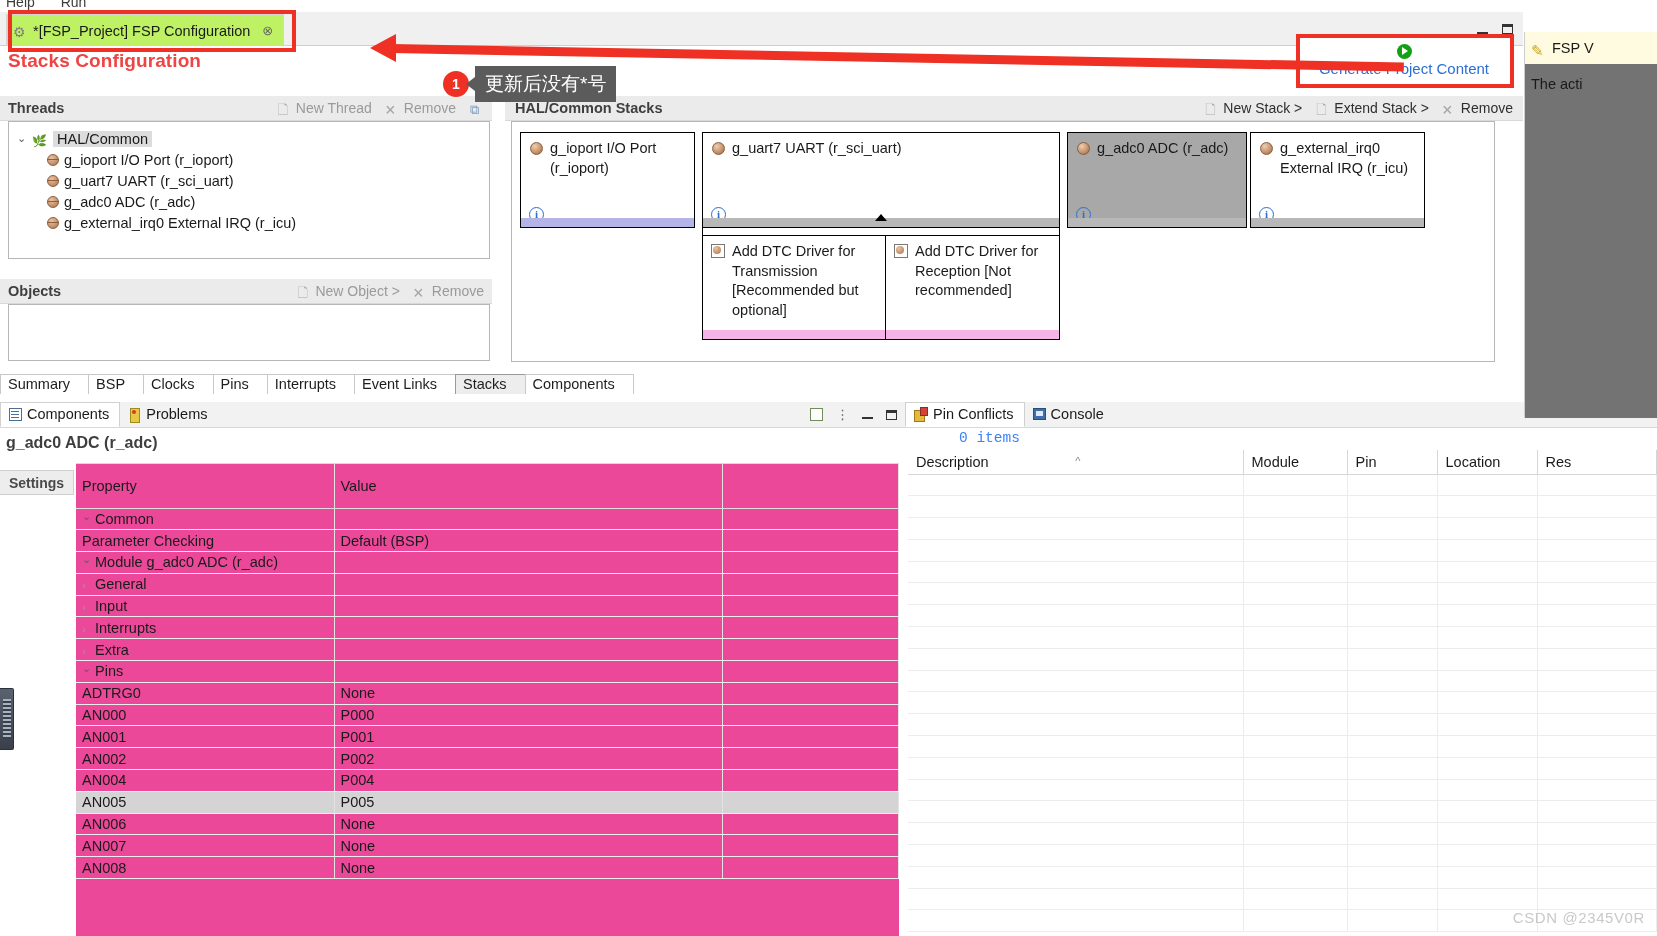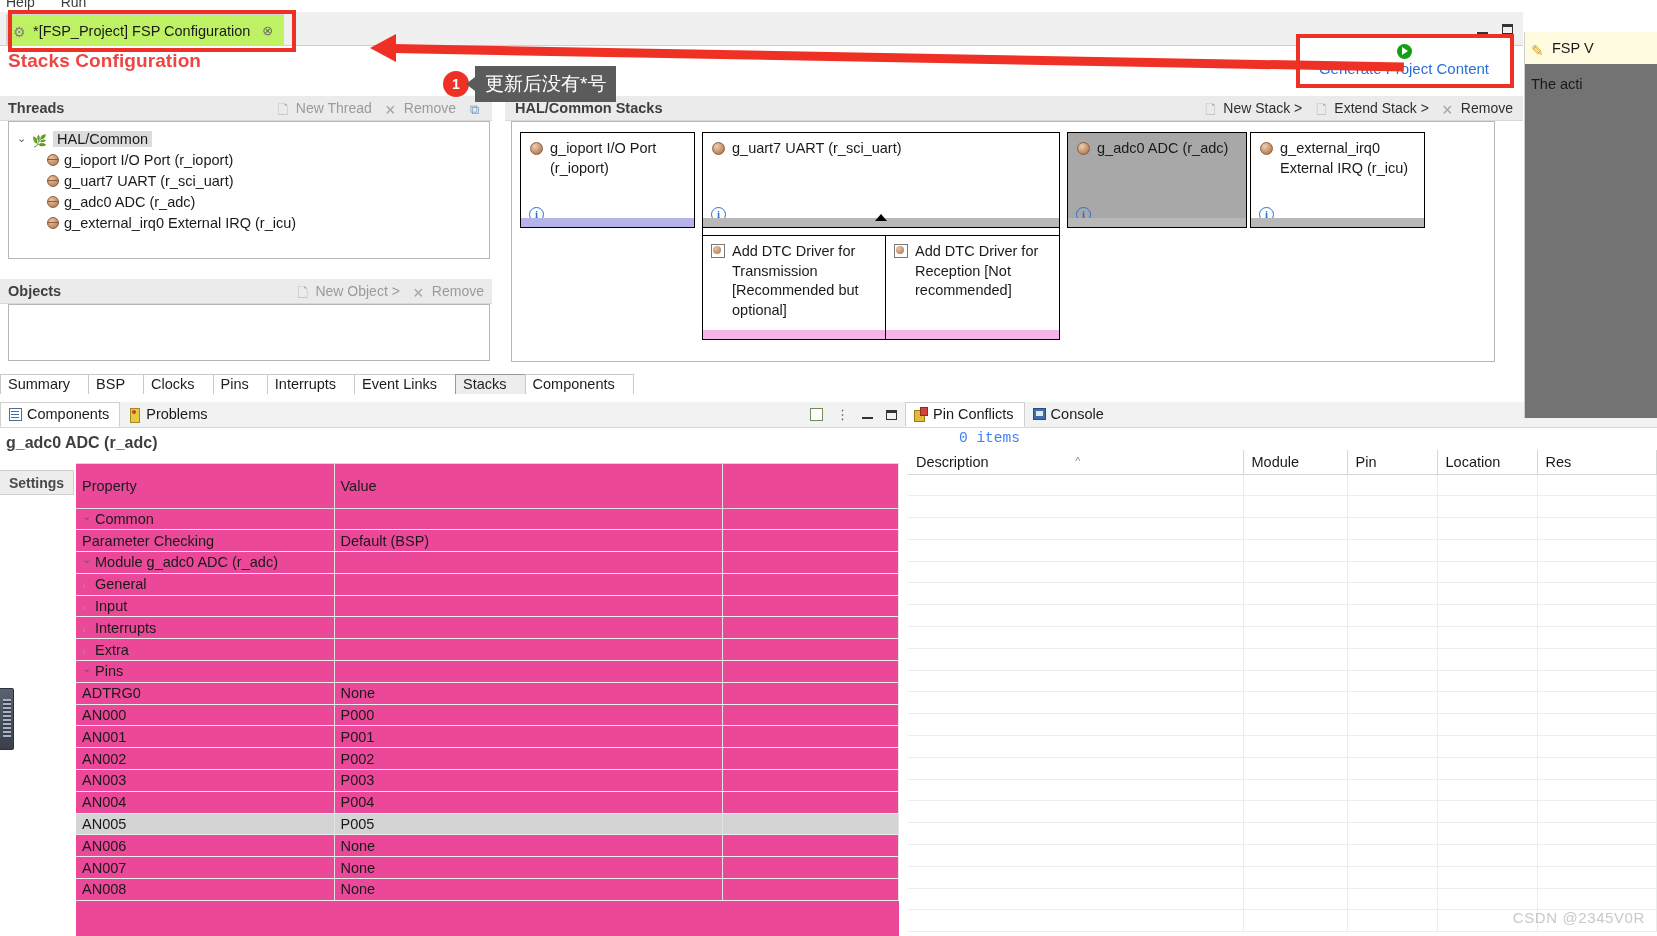--- a/index.html
+++ b/index.html
@@ -575,25 +575,20 @@
           <td class="ind2"><span>AN001</span></td>
           <td>P001</td>
           <td></td>
         </tr>
       <tr>
           <td class="ind2"><span>AN002</span></td>
           <td>P002</td>
           <td></td>
         </tr>
       <tr>
-          <td class="ind2"><span>AN003</span></td>
-          <td>P003</td>
-          <td></td>
-        </tr>
-      <tr>
           <td class="ind2"><span>AN004</span></td>
           <td>P004</td>
           <td></td>
         </tr>
       <tr class="row-sel">
           <td class="ind2"><span>AN005</span></td>
           <td>P005</td>
           <td></td>
         </tr>
       <tr>

